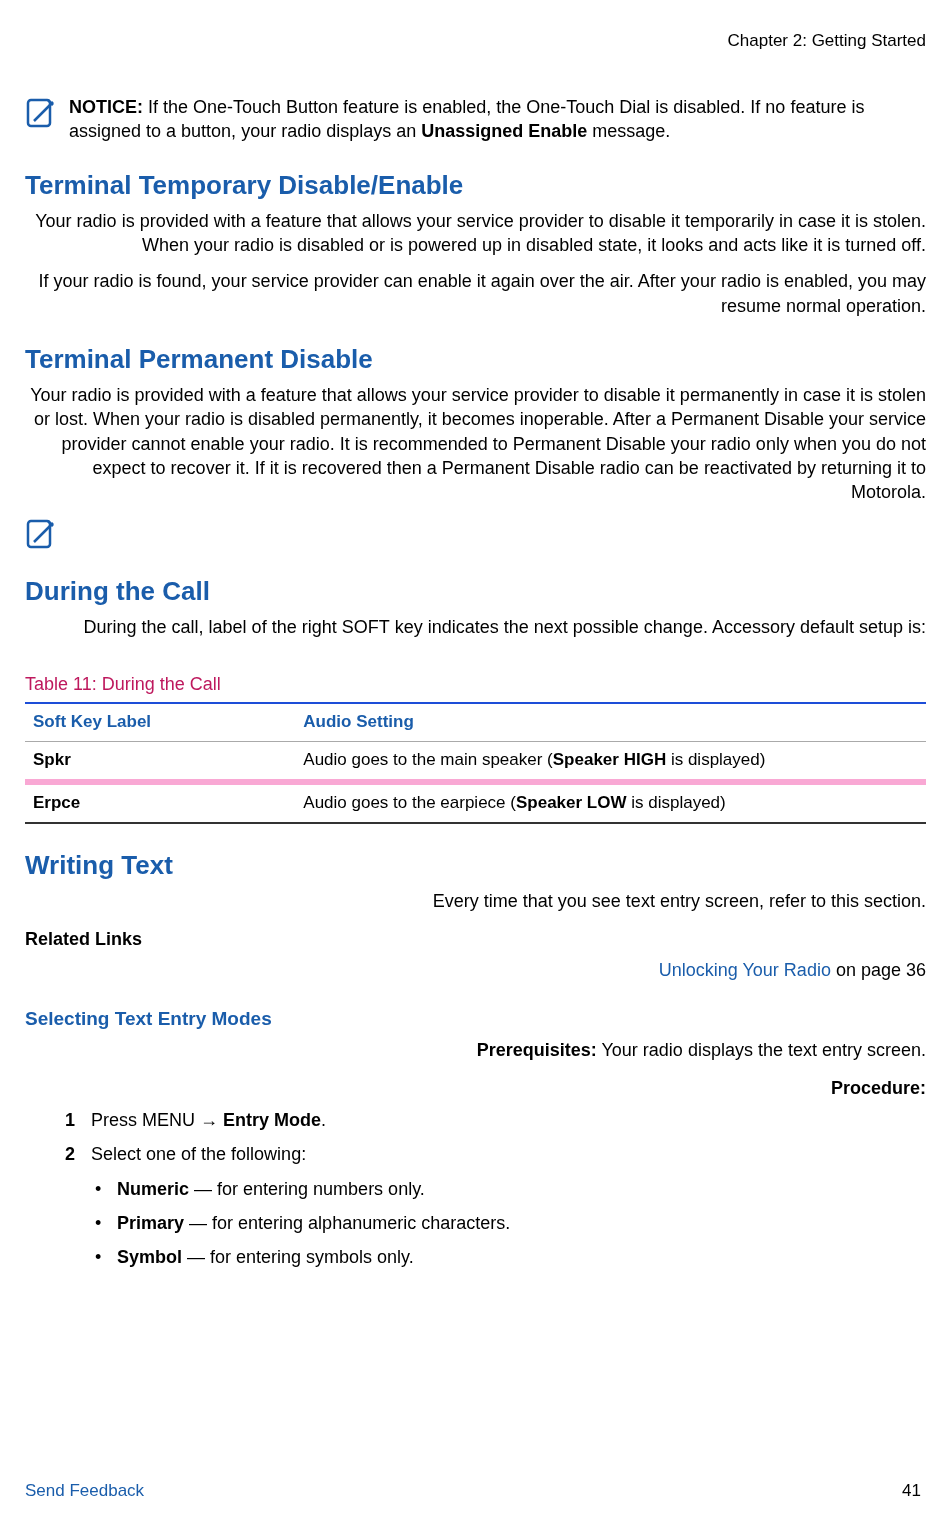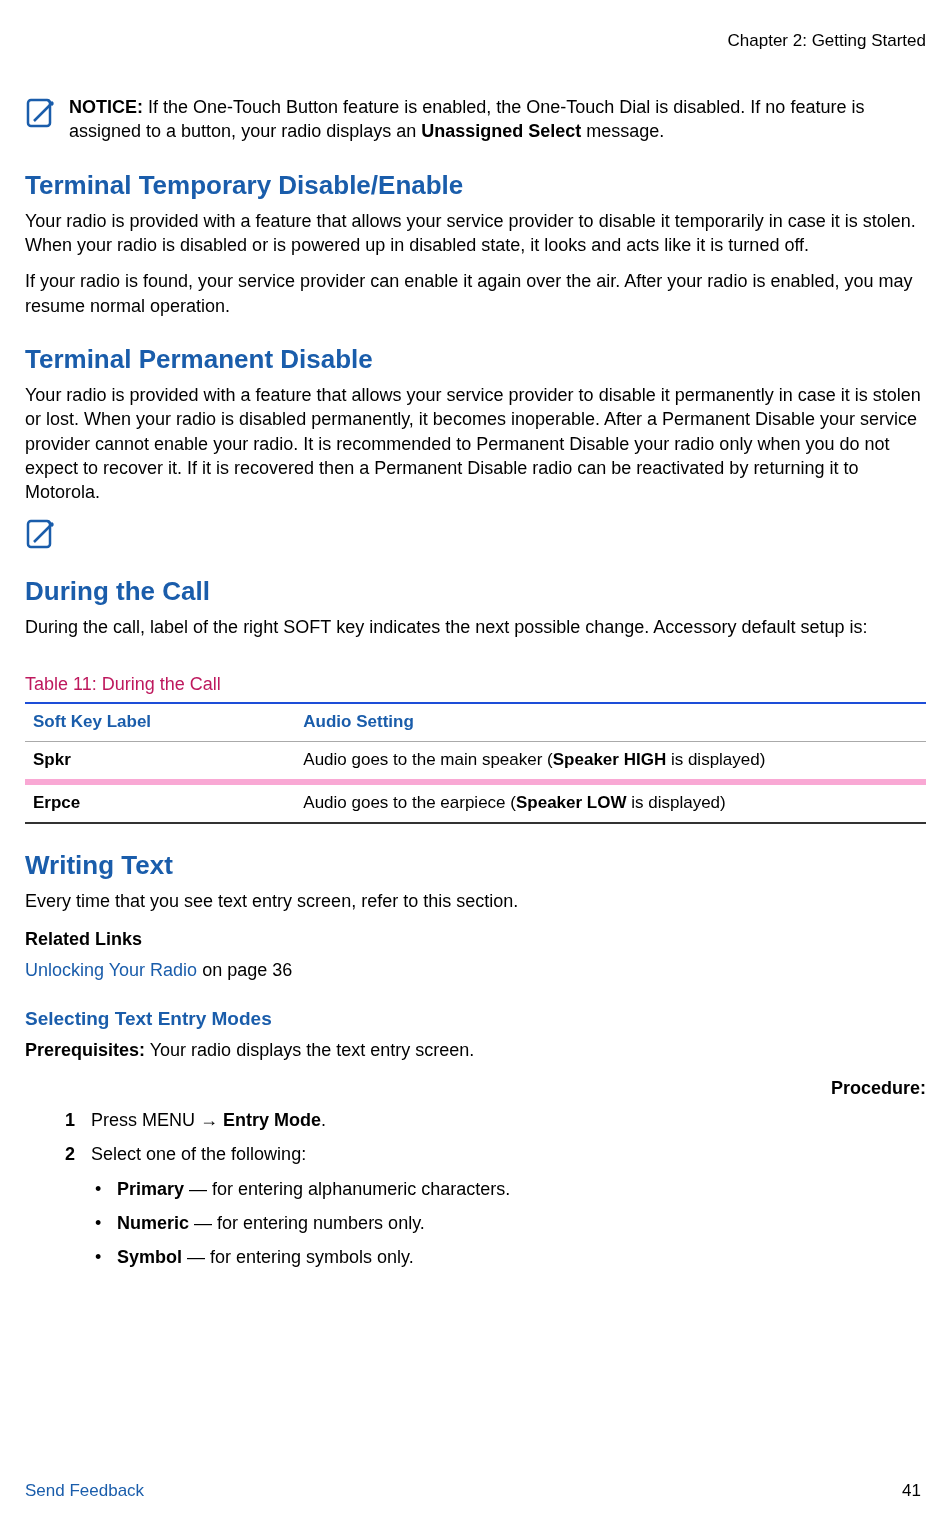--- a/index.html
+++ b/index.html
@@ -54,20 +54,21 @@
     }
     h3.sub-heading {
       color: #1a5dab;
       font-size: 19px;
       font-weight: bold;
       margin-top: 24px;
       margin-bottom: 6px;
     }
     p.body-text {
       margin-bottom: 12px;
+      text-align: right;
     }
     .small-caps {
       font-variant: small-caps;
     }
     .table-caption {
       color: #be185d;
       font-size: 18px;
       margin-top: 32px;
       margin-bottom: 6px;
     }
@@ -164,21 +165,21 @@
 
 <div class="notice-block">
   <div class="notice-icon">
     <svg viewBox="0 0 32 32">
         <rect x="3" y="3" width="22" height="26" rx="3" fill="none" stroke="#1a5dab" stroke-width="2.5"></rect>
         <path d="M 9 24 L 28 5" stroke="#1a5dab" stroke-width="2.5" fill="none"></path>
         <path d="M 23 3 L 28 8" stroke="#1a5dab" stroke-width="2.5" fill="none"></path>
       </svg>
   </div>
   <div class="notice-text">
-    <span class="notice-label">NOTICE:</span><span> If the One-Touch Button feature is enabled, the One-Touch Dial is disabled. If no feature is assigned to a button, your radio displays an </span><span class="bold">Unassigned Select</span><span> message.</span>
+    <span class="notice-label">NOTICE:</span><span> If the One-Touch Button feature is enabled, the One-Touch Dial is disabled. If no feature is assigned to a button, your radio displays an </span><span class="bold">Unassigned Enable</span><span> message.</span>
   </div>
 </div>
 
 <h2 class="section-heading">Terminal Temporary Disable/Enable</h2>
 <p class="body-text">Your radio is provided with a feature that allows your service provider to disable it temporarily in case it is stolen. When your radio is disabled or is powered up in disabled state, it looks and acts like it is turned off.</p>
 <p class="body-text">If your radio is found, your service provider can enable it again over the air. After your radio is enabled, you may resume normal operation.</p>
 
 <h2 class="section-heading">Terminal Permanent Disable</h2>
 <p class="body-text">Your radio is provided with a feature that allows your service provider to disable it permanently in case it is stolen or lost. When your radio is disabled permanently, it becomes inoperable. After a Permanent Disable your service provider cannot enable your radio. It is recommended to Permanent Disable your radio only when you do not expect to recover it. If it is recovered then a Permanent Disable radio can be reactivated by returning it to Motorola.</p>
 
@@ -234,24 +235,24 @@
 </p>
 <div class="procedure-heading">Procedure:</div>
 <ol class="procedure-list">
   <li>
     <span>Press M</span><span class="small-caps">ENU</span><span> → </span><span class="bold">Entry Mode</span><span>.</span>
   </li>
   <li>
     <span>Select one of the following:</span>
     <ul class="bullet-list">
       <li>
-        <span class="bold">Primary</span><span> — for entering alphanumeric characters.</span>
+        <span class="bold">Numeric</span><span> — for entering numbers only.</span>
       </li>
       <li>
-        <span class="bold">Numeric</span><span> — for entering numbers only.</span>
+        <span class="bold">Primary</span><span> — for entering alphanumeric characters.</span>
       </li>
       <li>
         <span class="bold">Symbol</span><span> — for entering symbols only.</span>
       </li>
     </ul>
   </li>
 </ol>
 
 <div class="footer">
   <span class="footer-left">Send Feedback</span>

